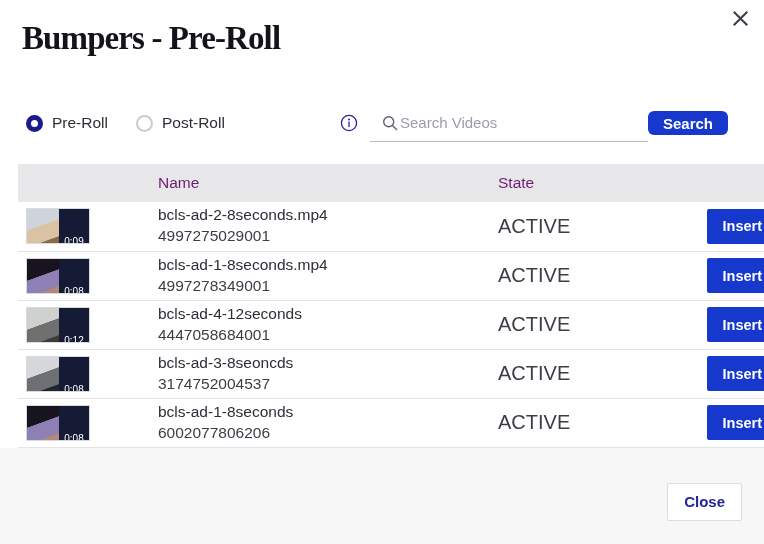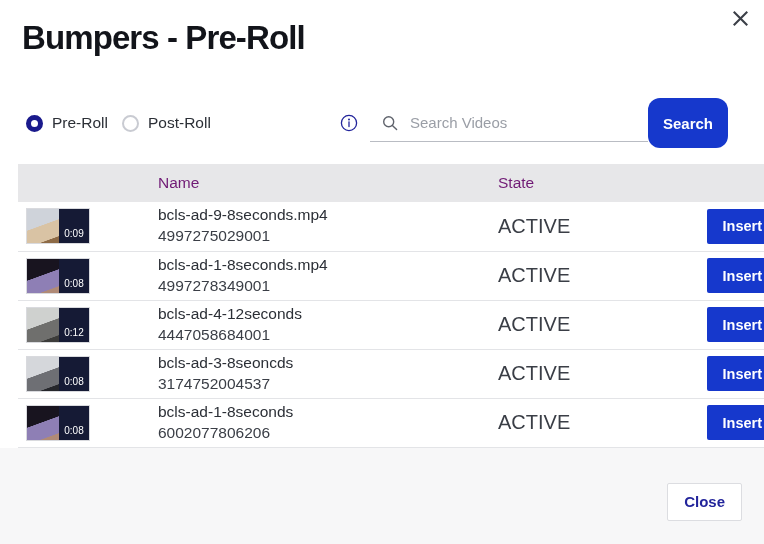--- a/index.html
+++ b/index.html
@@ -46,37 +46,37 @@
     height: 82px;
     background: #ffffff;
     flex: 0 0 auto;
   }
   .modal-title {
     font-size: 33px;
     line-height: 40px;
     font-weight: 700;
     letter-spacing: -0.9px;
     color: #12141a;
-    font-family: Liberation Sans, sans-serif;
+    font-family: Liberation Serif, serif;
   }
 
   
   .controls {
     flex: 0 0 auto;
     height: 82px;
     padding: 0 18px;
     display: flex;
     align-items: center;
     background: #ffffff;
   }
 
   .radio-group {
     display: flex;
     align-items: center;
-    gap: 14px;
+    gap: 28px;
     padding-left: 8px;
   }
   .radio-option {
     display: flex;
     align-items: center;
     gap: 9px;
     cursor: pointer;
   }
   .radio-dot {
     width: 17px;
@@ -114,21 +114,21 @@
     cursor: pointer;
   }
   .info-icon svg { display: block; }
 
   .search-field {
     width: 278px;
     height: 38px;
     border-bottom: 1px solid #b9bcc3;
     display: flex;
     align-items: center;
-    gap: 12px;
+    gap: 2px;
     padding: 0 10px 0 12px;
     background: #ffffff;
   }
   .search-icon {
     width: 16px;
     height: 16px;
     color: #5f636c;
     flex: 0 0 auto;
   }
   .search-icon svg { display: block; }
@@ -137,27 +137,27 @@
     outline: none;
     font-family: "Liberation Sans", sans-serif;
     font-size: 15px;
     color: #2b2f36;
     width: 100%;
     background: transparent;
   }
   .search-input::placeholder { color: #9a9ea6; }
 
   .search-button {
-    height: 50px;
+    height: 24px;
     min-width: 78px;
     padding: 0 15px;
     background: #1638cc;
     color: #ffffff;
     border: none;
-    border-radius: 12px;
+    border-radius: 6px;
     font-family: "Liberation Sans", sans-serif;
     font-size: 15px;
     font-weight: 700;
     cursor: pointer;
   }
 
   
   .table-wrap {
     flex: 0 0 auto;
     padding: 0 18px;
@@ -206,21 +206,21 @@
   .thumb .thumb-art {
     position: absolute;
     inset: 0;
   }
   .thumb .duration {
     position: absolute;
     right: 0;
     bottom: 0;
     top: 0;
     min-width: 30px;
-    padding: 8px 4px;
+    padding: 16px 4px;
     background: #151a35;
     color: #ffffff;
     font-size: 10px;
     line-height: 34px;
     text-align: center;
     font-family: "Liberation Sans", sans-serif;
   }
 
   .cell-name {
     padding-left: 4px;
@@ -345,21 +345,21 @@
       </thead>
       <tbody id="table-body">
           <tr>
             <td>
               <div class="thumb">
                 <div class="thumb-art" style="background: linear-gradient(160deg, rgb(207, 211, 218) 0%, rgb(207, 211, 218) 38%, rgb(217, 195, 164) 39%, rgb(217, 195, 164) 68%, rgb(141, 106, 70) 69%, rgb(141, 106, 70) 100%);"></div>
                 <span class="duration">0:09</span>
               </div>
             </td>
             <td class="cell-name">
-              <div class="name-title">bcls-ad-9-8seconds.mp4</div>
+              <div class="name-title">bcls-ad-2-8seconds.mp4</div>
               <div class="name-id">4997275029001</div>
             </td>
             <td class="cell-state">ACTIVE</td>
             <td class="cell-action"><button class="insert-button">Insert</button></td>
           </tr>
           <tr>
             <td>
               <div class="thumb">
                 <div class="thumb-art" style="background: linear-gradient(160deg, rgb(24, 20, 31) 0%, rgb(24, 20, 31) 38%, rgb(142, 127, 181) 39%, rgb(142, 127, 181) 68%, rgb(176, 138, 118) 69%, rgb(176, 138, 118) 100%);"></div>
                 <span class="duration">0:08</span>

